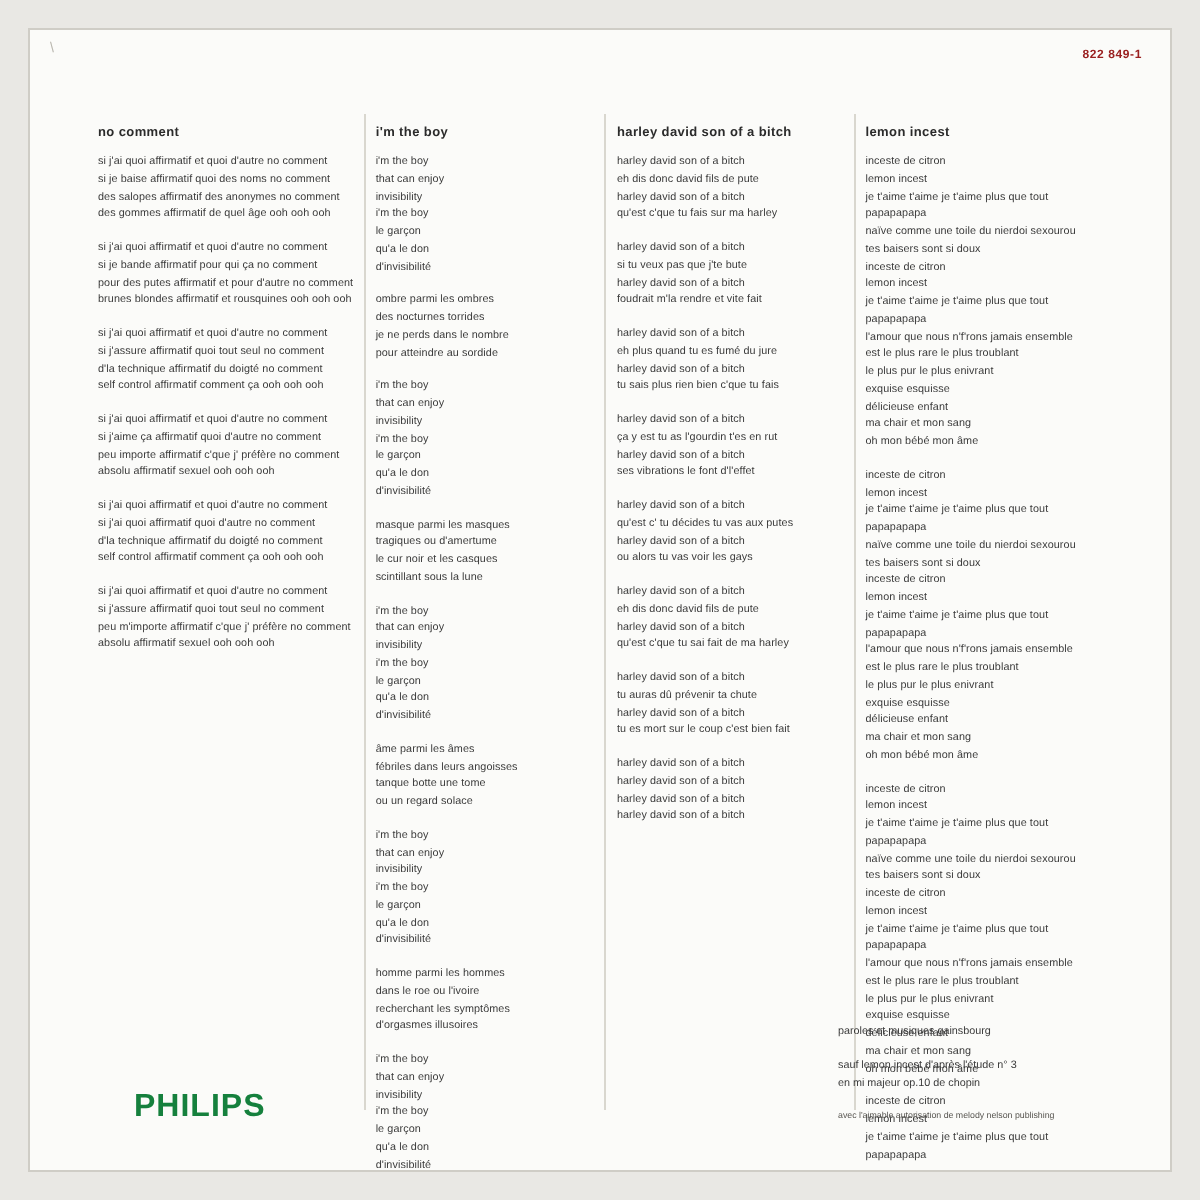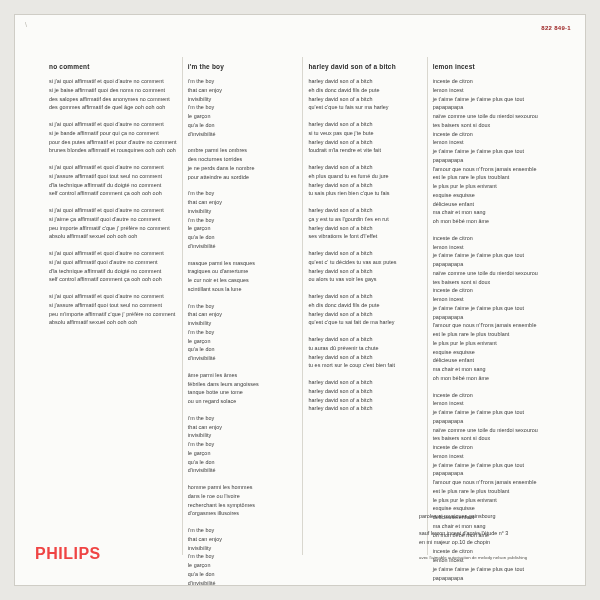--- a/index.html
+++ b/index.html
@@ -102,26 +102,26 @@
     white-space: pre-line;
     margin-bottom: 7px;
   }
   .credits .small {
     font-size: 4.4px;
     color: #56544f;
     line-height: 1.6;
   }
   .philips {
     position: absolute;
-    left: 20px;
+    left: 52px;
     bottom: 22px;
     font-size: 16px;
     font-weight: bold;
     letter-spacing: 0.5px;
-    color: #ef4444;
+    color: #15803d;
     font-family: "Liberation Sans", sans-serif;
   }
   .col-4 .verse { color: #3a3a3a; }
 </style>
 </head>
 <body>
 
 <div class="sleeve">
   <div class="inner">
 

